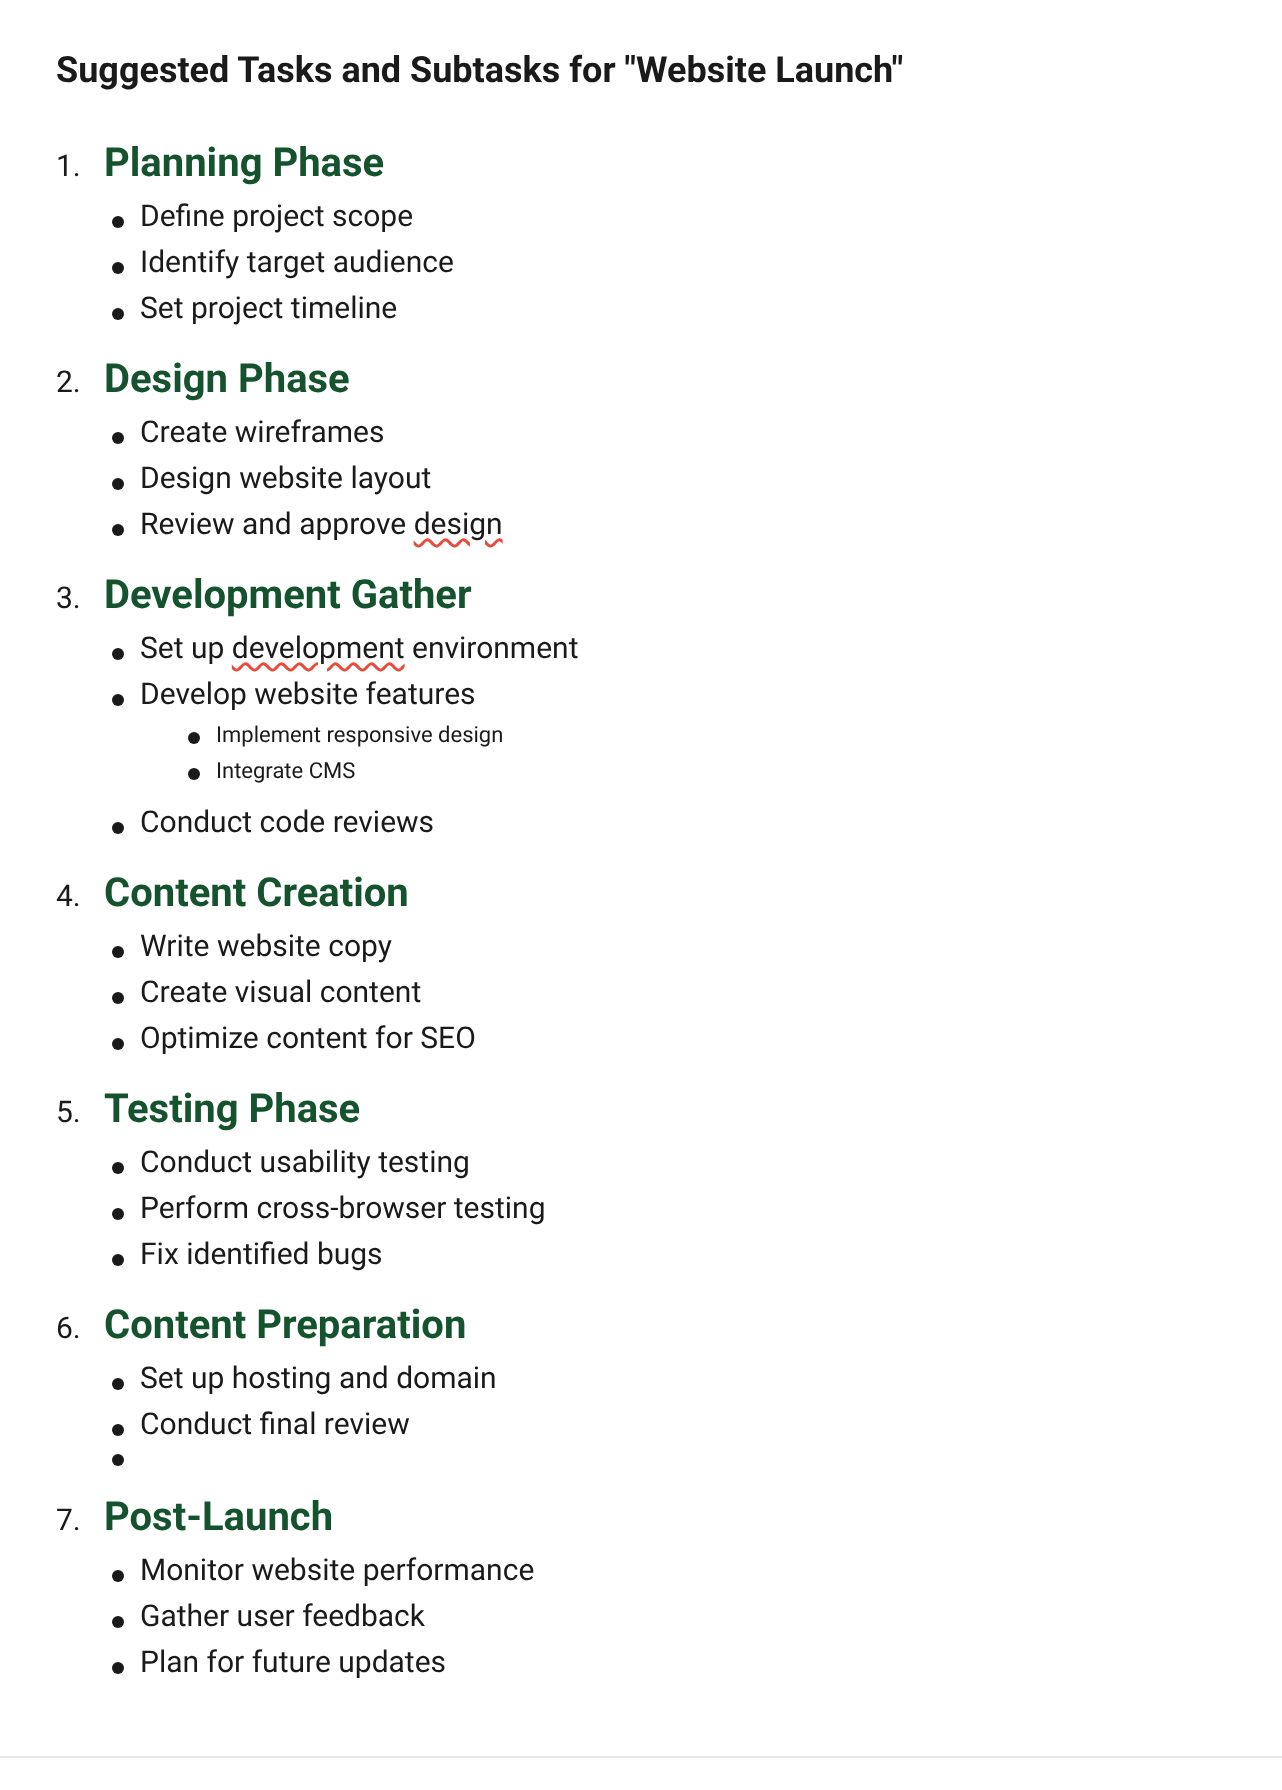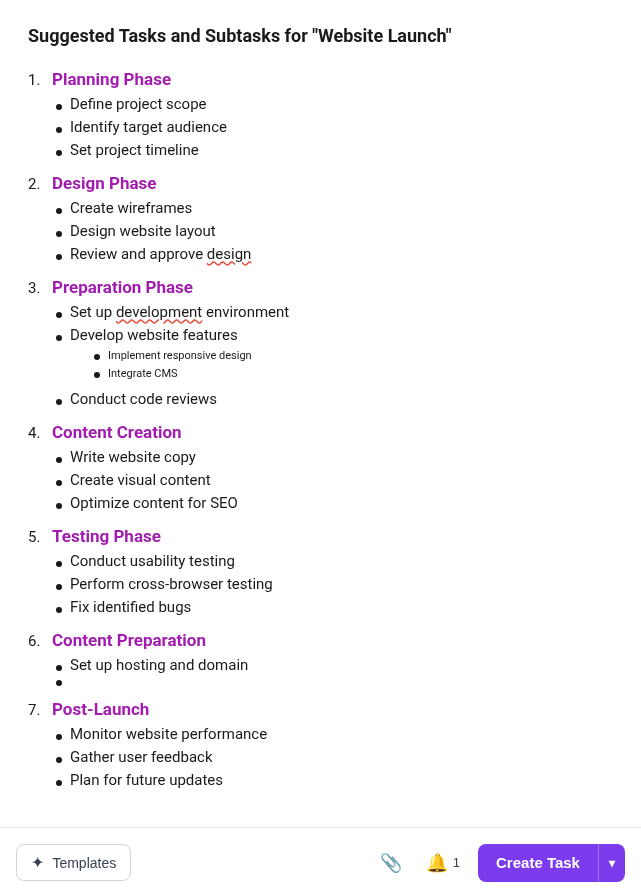--- a/index.html
+++ b/index.html
@@ -46,23 +46,23 @@
       gap: 6px;
     }
 
     .phase-number {
       font-size: 15px;
       color: #1a1a1a;
       min-width: 18px;
     }
 
     .phase-label {
-      font-size: 17px;
+      font-size: 20px;
       font-weight: 700;
-      color: #a21caf;
+      color: #14532d;
     }
 
     .subtask-list {
       list-style: none;
       margin-top: 6px;
       margin-left: 28px;
       padding: 0;
     }
 
     .subtask-list > li {
@@ -229,21 +229,21 @@
           </li>
           <li>
             <span class="bullet"></span>
             <div><span>Review and approve <span class="underline-red">design</span></span></div>
           </li>
         </ul>
       </li>
       <li>
         <div class="phase-item">
           <span class="phase-number">3.</span>
-          <span class="phase-label">Preparation Phase</span>
+          <span class="phase-label">Development Gather</span>
         </div>
         <ul class="subtask-list">
           <li>
             <span class="bullet"></span>
             <div><span>Set up <span class="underline-red">development</span> environment</span></div>
           </li>
           <li>
             <span class="bullet"></span>
             <div><span>Develop website features</span><ul class="sub-subtask-list">
                 <li>
@@ -304,20 +304,24 @@
       </li>
       <li>
         <div class="phase-item">
           <span class="phase-number">6.</span>
           <span class="phase-label">Content Preparation</span>
         </div>
         <ul class="subtask-list">
           <li>
             <span class="bullet"></span>
             <div><span>Set up hosting and domain</span></div>
+          </li>
+          <li>
+            <span class="bullet"></span>
+            <div><span>Conduct final review</span></div>
           </li>
           <li>
             <span class="bullet"></span>
           </li>
         </ul>
       </li>
       <li>
         <div class="phase-item">
           <span class="phase-number">7.</span>
           <span class="phase-label">Post-Launch</span>

